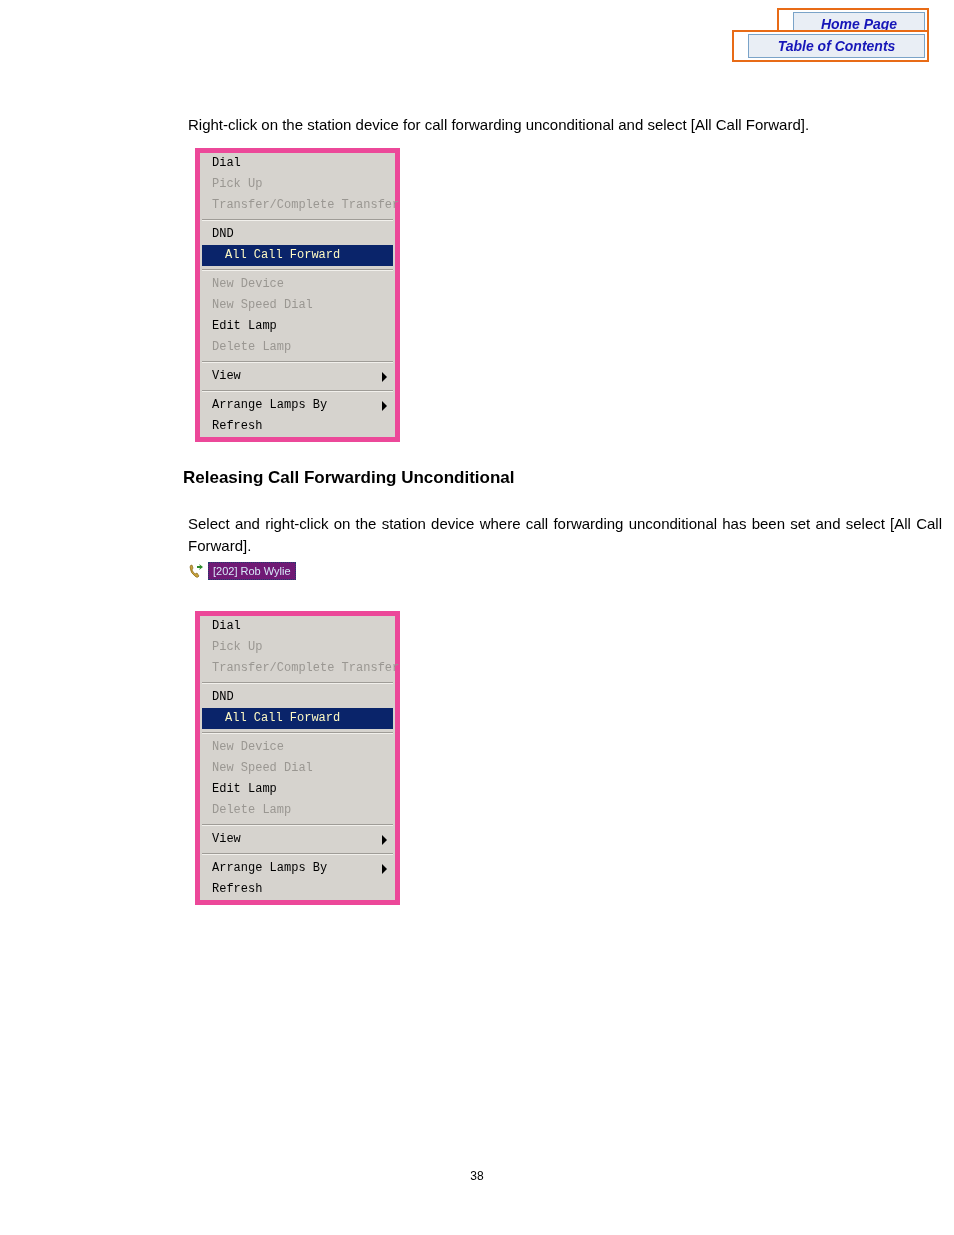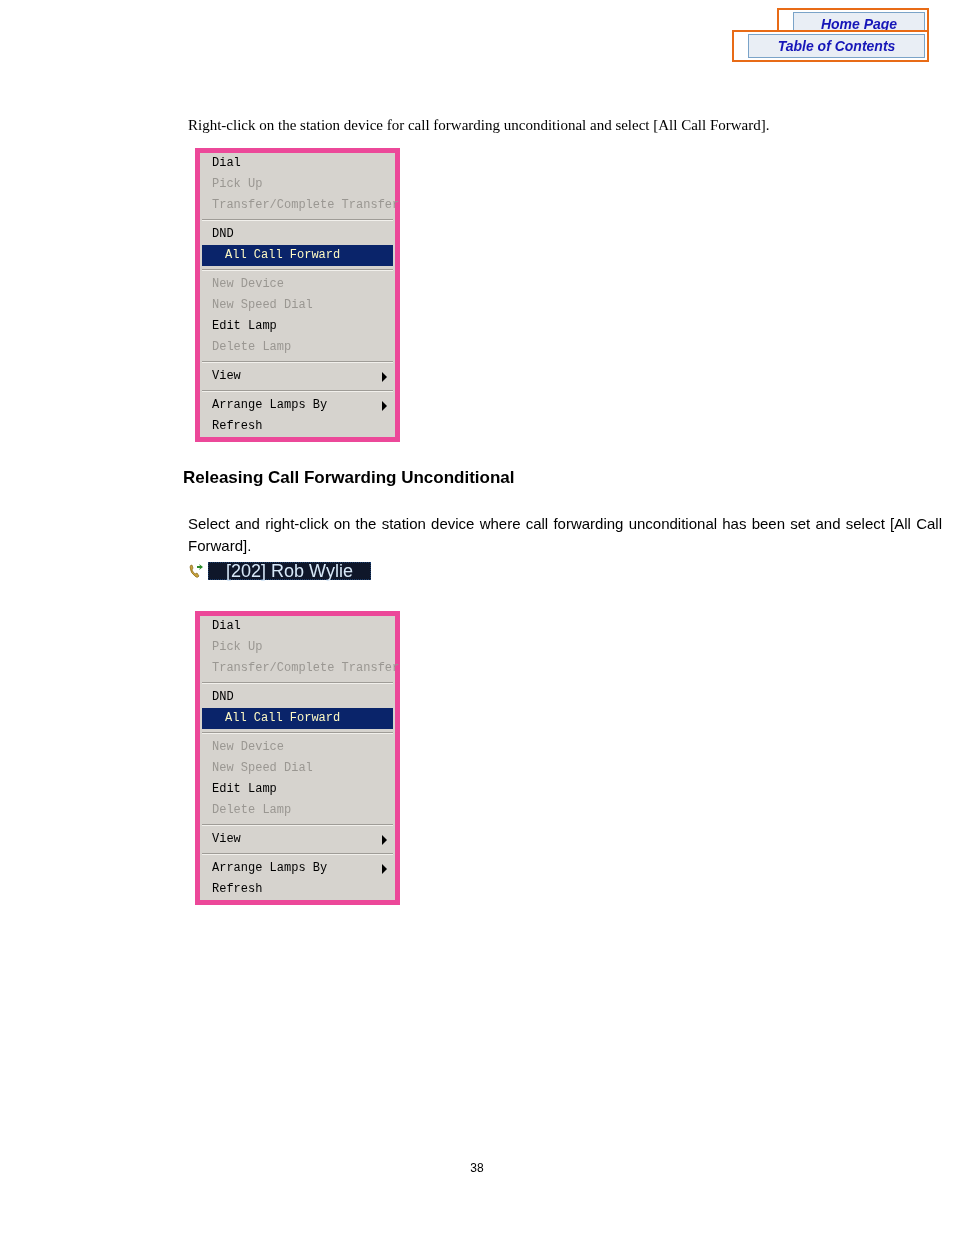--- a/index.html
+++ b/index.html
@@ -43,21 +43,21 @@
   }
 
   
   .para {
     position: absolute;
     font-size: 15px;
     line-height: 22px;
     color: #000;
     text-align: justify;
   }
-  .para1 { left: 188px; top: 114px; width: 754px; font-family: Liberation Serif, serif; }
+  .para1 { left: 188px; top: 114px; width: 754px; }
   .para2 { left: 188px; top: 513px; width: 754px; }
 
   .heading {
     position: absolute;
     left: 147px;
     top: 468px;
     font-size: 17px;
     font-weight: bold;
     color: #000;
     margin-left: 36px;
@@ -115,32 +115,32 @@
     align-items: center;
     gap: 4px;
   }
   .station .icon {
     width: 16px; height: 16px;
     display: inline-block;
   }
   .station .icon svg { display: block; }
   .station .lbl {
     display: inline-block;
-    background: #0f172a;
+    background: #701a75;
     color: #d7e8f8;
     border: 1px dotted #1c3f6e;
-    padding: 0 17px;
+    padding: 0 4px;
     font-family: Tahoma, Arial, sans-serif;
-    font-size: 18px;
+    font-size: 11px;
     line-height: 16px;
   }
 
   .pagenum {
     position: absolute;
-    bottom: 60px;
+    bottom: 52px;
     left: 0; right: 0;
     text-align: center;
     font-size: 12px;
     color: #000;
   }
 </style>
 </head>
 <body>
 
 <div class="page">

